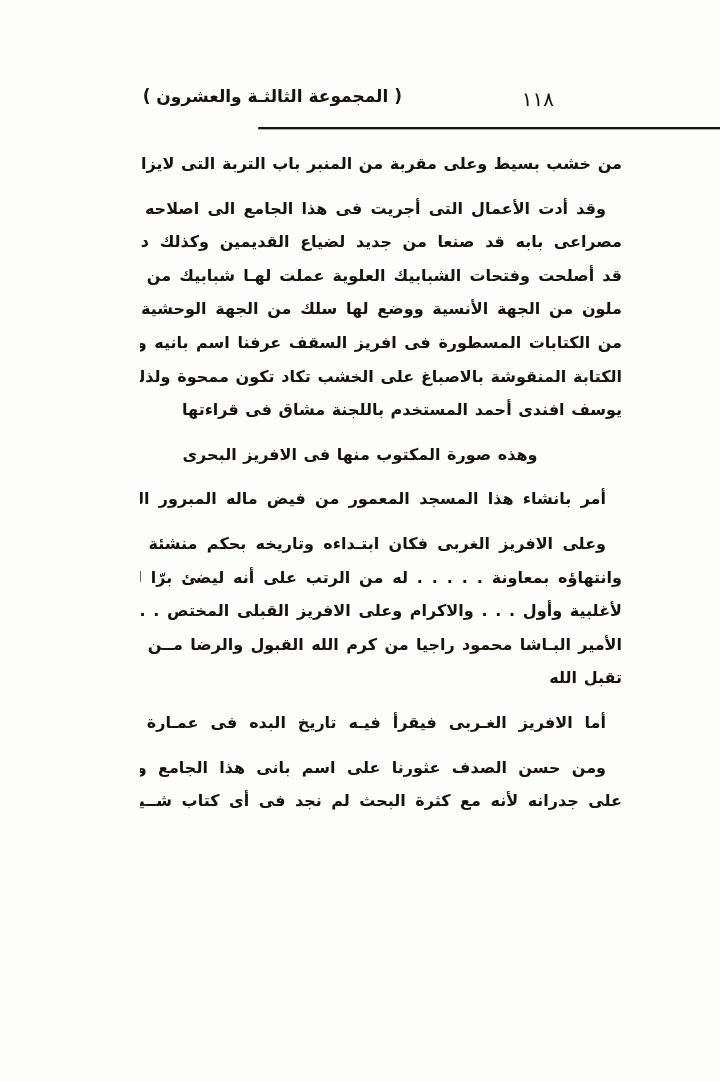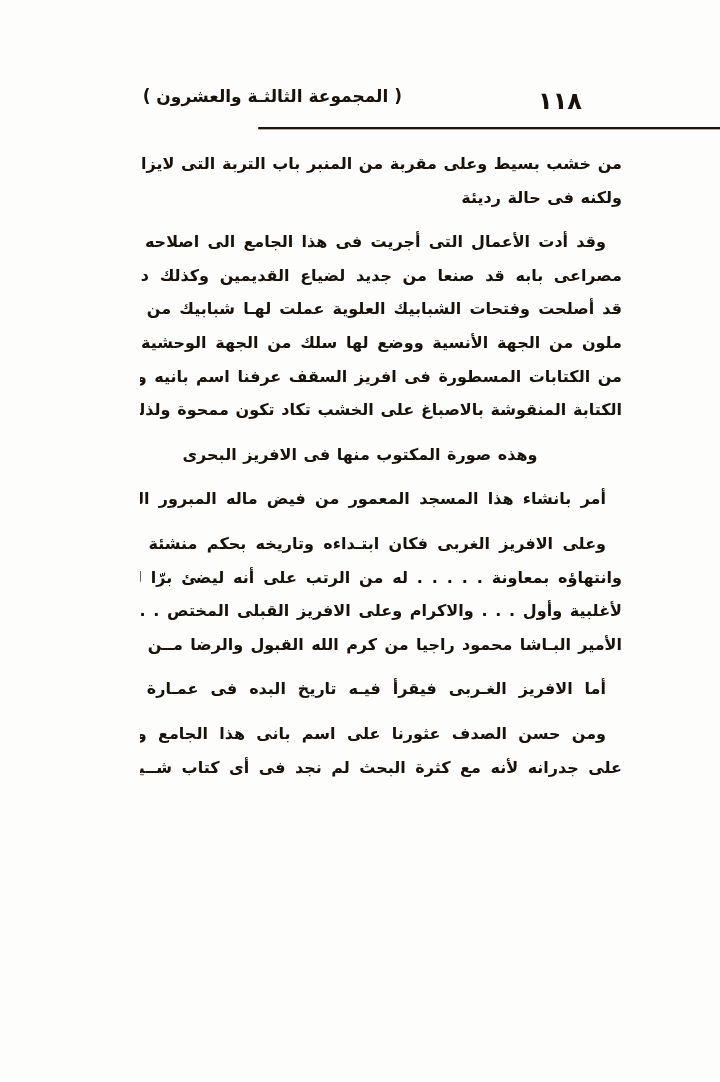--- a/index.html
+++ b/index.html
@@ -34,23 +34,23 @@
     top:0;
     right:220px;
     font-size:17px;
     font-weight:bold;
     white-space:nowrap;
     letter-spacing:.2px;
   }
   .page-number{
     position:absolute;
     top:1px;
-    right:40px;
-    font-size:24px;
-    font-weight:bold;
+    right:68px;
+    font-size:20px;
+    font-weight:normal;
     white-space:nowrap;
   }
   .header-rule{
     position:absolute;
     top:127px;
     left:118px;
     width:490px;
     height:2px;
     background:var(--rule);
     border-radius:1px;
@@ -98,41 +98,42 @@
   <div class="header">
     <div class="running-title">( المجموعة الثالثـة والعشرون )</div>
     <div class="page-number">١١٨</div>
   </div>
 
   <div class="header-rule"></div>
 
   <div class="page-body">
       <div class="para">
         <div class="line full">من خشب بسيط وعلى مقربة من المنبر باب التربة التى لايزال بها التابوت المبنى</div>
-        <div class="line last">ولكنه فى حالة رديئة</div>
       </div>
       <div class="para">
         <div class="line full indent">وقد أدت الأعمال التى أجريت فى هذا الجامع الى اصلاحه تماما فمن ذلك أن</div>
         <div class="line full">مصراعى بابه قد صنعا من جديد لضياع القديمين وكذلك درجات السلم الداخلى</div>
         <div class="line full">قد أصلحت وفتحات الشبابيك العلوية عملت لهـا شبابيك من جبس وزجاج</div>
         <div class="line full">ملون من الجهة الأنسية ووضع لها سلك من الجهة الوحشية ومن الجزء البـاقى</div>
         <div class="line full">من الكتابات المسطورة فى افريز السقف عرفنا اسم بانيه وتاريخ بنائه ولكن هذه</div>
         <div class="line full">الكتابة المنقوشة بالاصباغ على الخشب تكاد تكون ممحوة ولذلك قد كلفت</div>
+        <div class="line last">يوسف افندى أحمد المستخدم باللجنة مشاق فى قراءتها</div>
       </div>
       <div class="para">
         <div class="line center">وهذه صورة المكتوب منها فى الافريز البحرى</div>
       </div>
       <div class="para">
         <div class="line full indent">أمر بانشاء هذا المسجد المعمور من فيض ماله المبرور المقام العالى واسطة</div>
       </div>
       <div class="para">
         <div class="line full indent">وعلى الافريز الغربى فكان ابتـداءه وتاريخه بحكم منشئة الأول المبدى ٩٧٥</div>
         <div class="line full">وانتهاؤه بمعاونة . . . . . له من الرتب على أنه ليضئ برّا للرضا للقوة . . . .</div>
         <div class="line full">لأغلبية وأول . . . والاكرام وعلى الافريز القبلى المختص . . . . . حضرة</div>
         <div class="line full">الأمير البـاشا محمود راجيا من كرم الله القبول والرضا مــن فضله العفو مرتضى</div>
+        <div class="line last">تقبل الله</div>
       </div>
       <div class="para">
         <div class="line full indent">أما الافريز الغـربى فيقرأ فيـه تاريخ البده فى عمـارة هــذا الجامع وهو</div>
       </div>
       <div class="para">
         <div class="line full indent">ومن حسن الصدف عثورنا على اسم بانى هذا الجامع وتاريخ بنـائه مكتوبا</div>
         <div class="line full">على جدرانه لأنه مع كثرة البحث لم نجد فى أى كتاب شــيأ عن مؤسس هذا</div>
       </div>
     </div>
 

